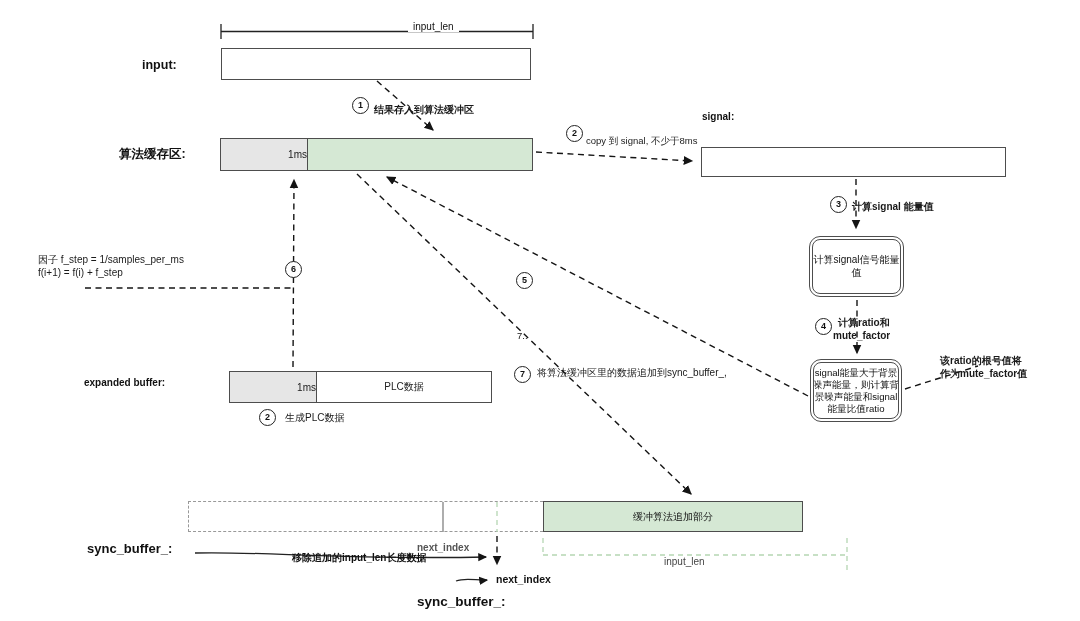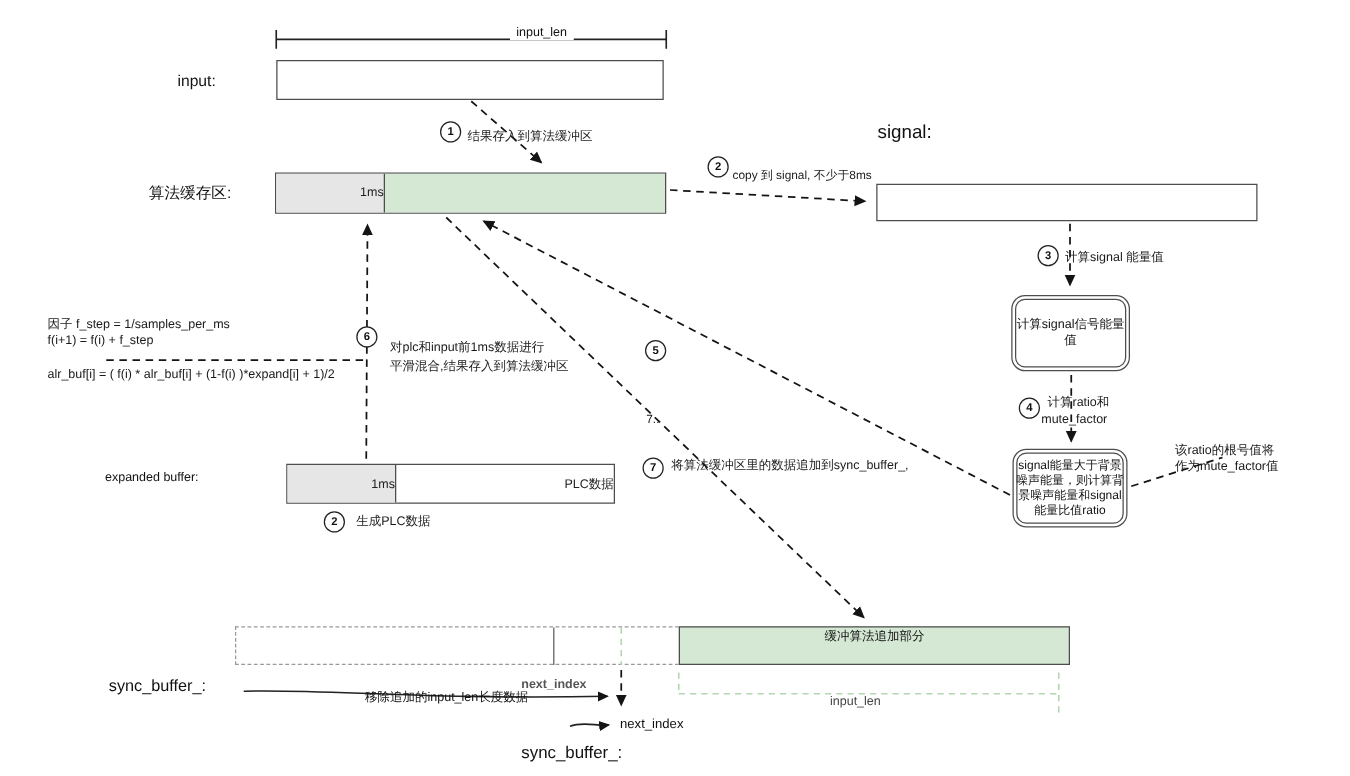--- a/index.html
+++ b/index.html
@@ -6,21 +6,21 @@
   .canvas{position:relative;width:1080px;height:621px;background:#fff;
     font-family:"Liberation Sans","DejaVu Sans",sans-serif;color:#111;overflow:hidden}
   .box{position:absolute;background:#fff;border:1.5px solid #4d4d4d;box-sizing:border-box;z-index:1;display:flex}
   .seg{display:flex;align-items:center;justify-content:flex-end;height:100%;box-sizing:border-box;font-size:10px;color:#222}
   .rbox{position:absolute;z-index:1;background:#fff;border:1.4px solid #4d4d4d;border-radius:11px;box-sizing:border-box;
     display:flex;align-items:center;justify-content:center;text-align:center}
   .rbox::after{content:"";position:absolute;inset:1.6px;border:1px solid #4d4d4d;border-radius:8px;pointer-events:none}
   .rtxt{font-size:10px;line-height:12.5px;color:#111}
   .dashbox{position:absolute;z-index:1;border:1.3px dashed #999;border-right:none;box-sizing:border-box;background:#fff}
   .lbl{position:absolute;z-index:3;white-space:nowrap}
-  .b{font-weight:normal}
+  .b{font-weight:bold}
   .circ{position:absolute;z-index:3;width:15px;height:15px;border:1.3px solid #222;border-radius:50%;background:#fff;
     display:flex;align-items:center;justify-content:center;font-size:9px;font-weight:bold;line-height:1}
   .note{position:absolute;z-index:3;font-size:10px;line-height:15px;white-space:nowrap;color:#1a1a1a}
   svg.overlay{position:absolute;left:0;top:0;z-index:2}
   .dash{fill:none;stroke:#141414;stroke-width:1.4;stroke-dasharray:6 4.5}
   .solid{fill:none;stroke:#222;stroke-width:1.3}
   .gdash{fill:none;stroke:#b5d6b3;stroke-width:1.3;stroke-dasharray:5 4}
 </style>
 </head>
 <body>
@@ -51,27 +51,27 @@
     <div class="rtxt">
       <div>计算signal信号能量</div>
       <div>值</div>
     </div>
   </div>
 
   <div class="box" style="left:229px;top:371px;width:263px;height:32px">
     <div class="seg" style="width:87px;background:#e6e6e6;border-right:1.3px solid #4d4d4d">
       <span>1ms</span>
     </div>
-    <div class="seg" style="flex:1;justify-content:flex-end;">
+    <div class="seg" style="flex:1;justify-content:center;">
       <span>PLC数据</span>
     </div>
   </div>
 
   <div class="dashbox" style="left:188px;top:501px;width:355px;height:31px"></div>
-  <div class="box" style="left:543px;top:501px;width:313px;height:31px;background:#d5e8d4;align-items:flex-start;justify-content:center">
+  <div class="box" style="left:543px;top:501px;width:260px;height:31px;background:#d5e8d4;align-items:center;justify-content:center">
     <span style="font-size:10px">缓冲算法追加部分</span>
   </div>
 
   <svg class="overlay" width="1080" height="621">
     <defs>
       <marker id="ah" viewBox="0 0 10 10" refX="7" refY="5" markerWidth="8.5" markerHeight="8.5" orient="auto-start-reverse">
         <path d="M0,1.3 L8,5 L0,8.7 Z" fill="#141414"></path>
       </marker>
     </defs>
     <path class="solid" d="M221,24 L221,39 M221,31.5 L533,31.5 M533,24 L533,39"></path>
@@ -88,21 +88,21 @@
     <path d="M443,502 L443,532" stroke="#777" stroke-width="1.2"></path>
     <path class="gdash" d="M497,502 L497,532"></path>
     <path class="gdash" d="M543,555 L845,555 M543,538 L543,556 M847,538 L847,572"></path>
     <path class="solid" d="M195,553 C260,551 340,560 486,557" marker-end="url(#ah)" stroke-width="1.4"></path>
     <path class="solid" d="M456,581 C466,577 478,581 487,580" marker-end="url(#ah)" stroke-width="2.1"></path>
   </svg>
 
   <div class="lbl b" style="left:142px;top:58px;font-size:12.5px">input:</div>
   <div class="lbl" style="left:408px;top:21px;font-size:10px;background:#fff;padding:0 5px">input_len</div>
   <div class="lbl b" style="left:119px;top:146px;font-size:12.5px">算法缓存区:</div>
-  <div class="lbl b" style="left:702px;top:97px;font-size:15px">signal:</div>
+  <div class="lbl b" style="left:702px;top:111px;font-size:10px">signal:</div>
   <div class="lbl b" style="left:84px;top:377px;font-size:10px">expanded buffer:</div>
   <div class="lbl b" style="left:87px;top:541px;font-size:13px">sync_buffer_:</div>
   <div class="lbl b" style="left:417px;top:594px;font-size:13.5px">sync_buffer_:</div>
   <div class="lbl" style="left:664px;top:556px;font-size:10px;color:#444">input_len</div>
 
   <div class="circ" style="left:352px;top:97px">1</div>
   <div class="note b" style="left:374px;top:102px">结果存入到算法缓冲区</div>
 
   <div class="circ" style="left:566px;top:125px">2</div>
   <div class="note" style="left:586px;top:133px;font-size:9.5px">copy 到 signal, 不少于8ms</div>
@@ -112,37 +112,32 @@
 
   <div class="circ" style="left:815px;top:318px">4</div>
   <div class="note b" style="left:838px;top:316px;line-height:13px">
     <div>计算ratio和</div>
     <div style="margin-left:-5px">mute_factor</div>
   </div>
 
   <div class="circ" style="left:516px;top:272px">5</div>
 
   <div class="circ" style="left:285px;top:261px">6</div>
-  <div class="note" style="left:312px;top:271px">
-    <div>对plc和input前1ms数据进行</div>
-    <div>平滑混合,结果存入到算法缓冲区</div>
-  </div>
 
   <div class="circ" style="left:514px;top:366px">7</div>
   <div class="note" style="left:537px;top:365px;line-height:16px">
     <div>将算法缓冲区里的数据追加到sync_buffer_,</div>
   </div>
   <div class="lbl" style="left:517px;top:330px;font-size:9.5px">7..</div>
 
   <div class="circ" style="left:259px;top:409px">2</div>
   <div class="note" style="left:285px;top:410px">生成PLC数据</div>
 
   <div class="note" style="left:38px;top:252px">因子 f_step = 1/samples_per_ms</div>
   <div class="note" style="left:38px;top:265px">f(i+1) = f(i) + f_step</div>
-  <div class="note" style="left:38px;top:292px">alr_buf[i] = ( f(i) * alr_buf[i] + (1-f(i) )*expand[i] + 1)/2</div>
 
   <div class="note b" style="left:940px;top:354px;line-height:13px">
     <div>该ratio的根号值将</div>
     <div>作为mute_factor值</div>
   </div>
 
   <div class="lbl b" style="left:292px;top:551px;font-size:10px">移除追加的input_len长度数据</div>
   <div class="lbl" style="left:417px;top:542px;font-size:10px;color:#555;font-weight:600">next_index</div>
   <div class="lbl b" style="left:496px;top:573px;font-size:10.5px">next_index</div>
 

